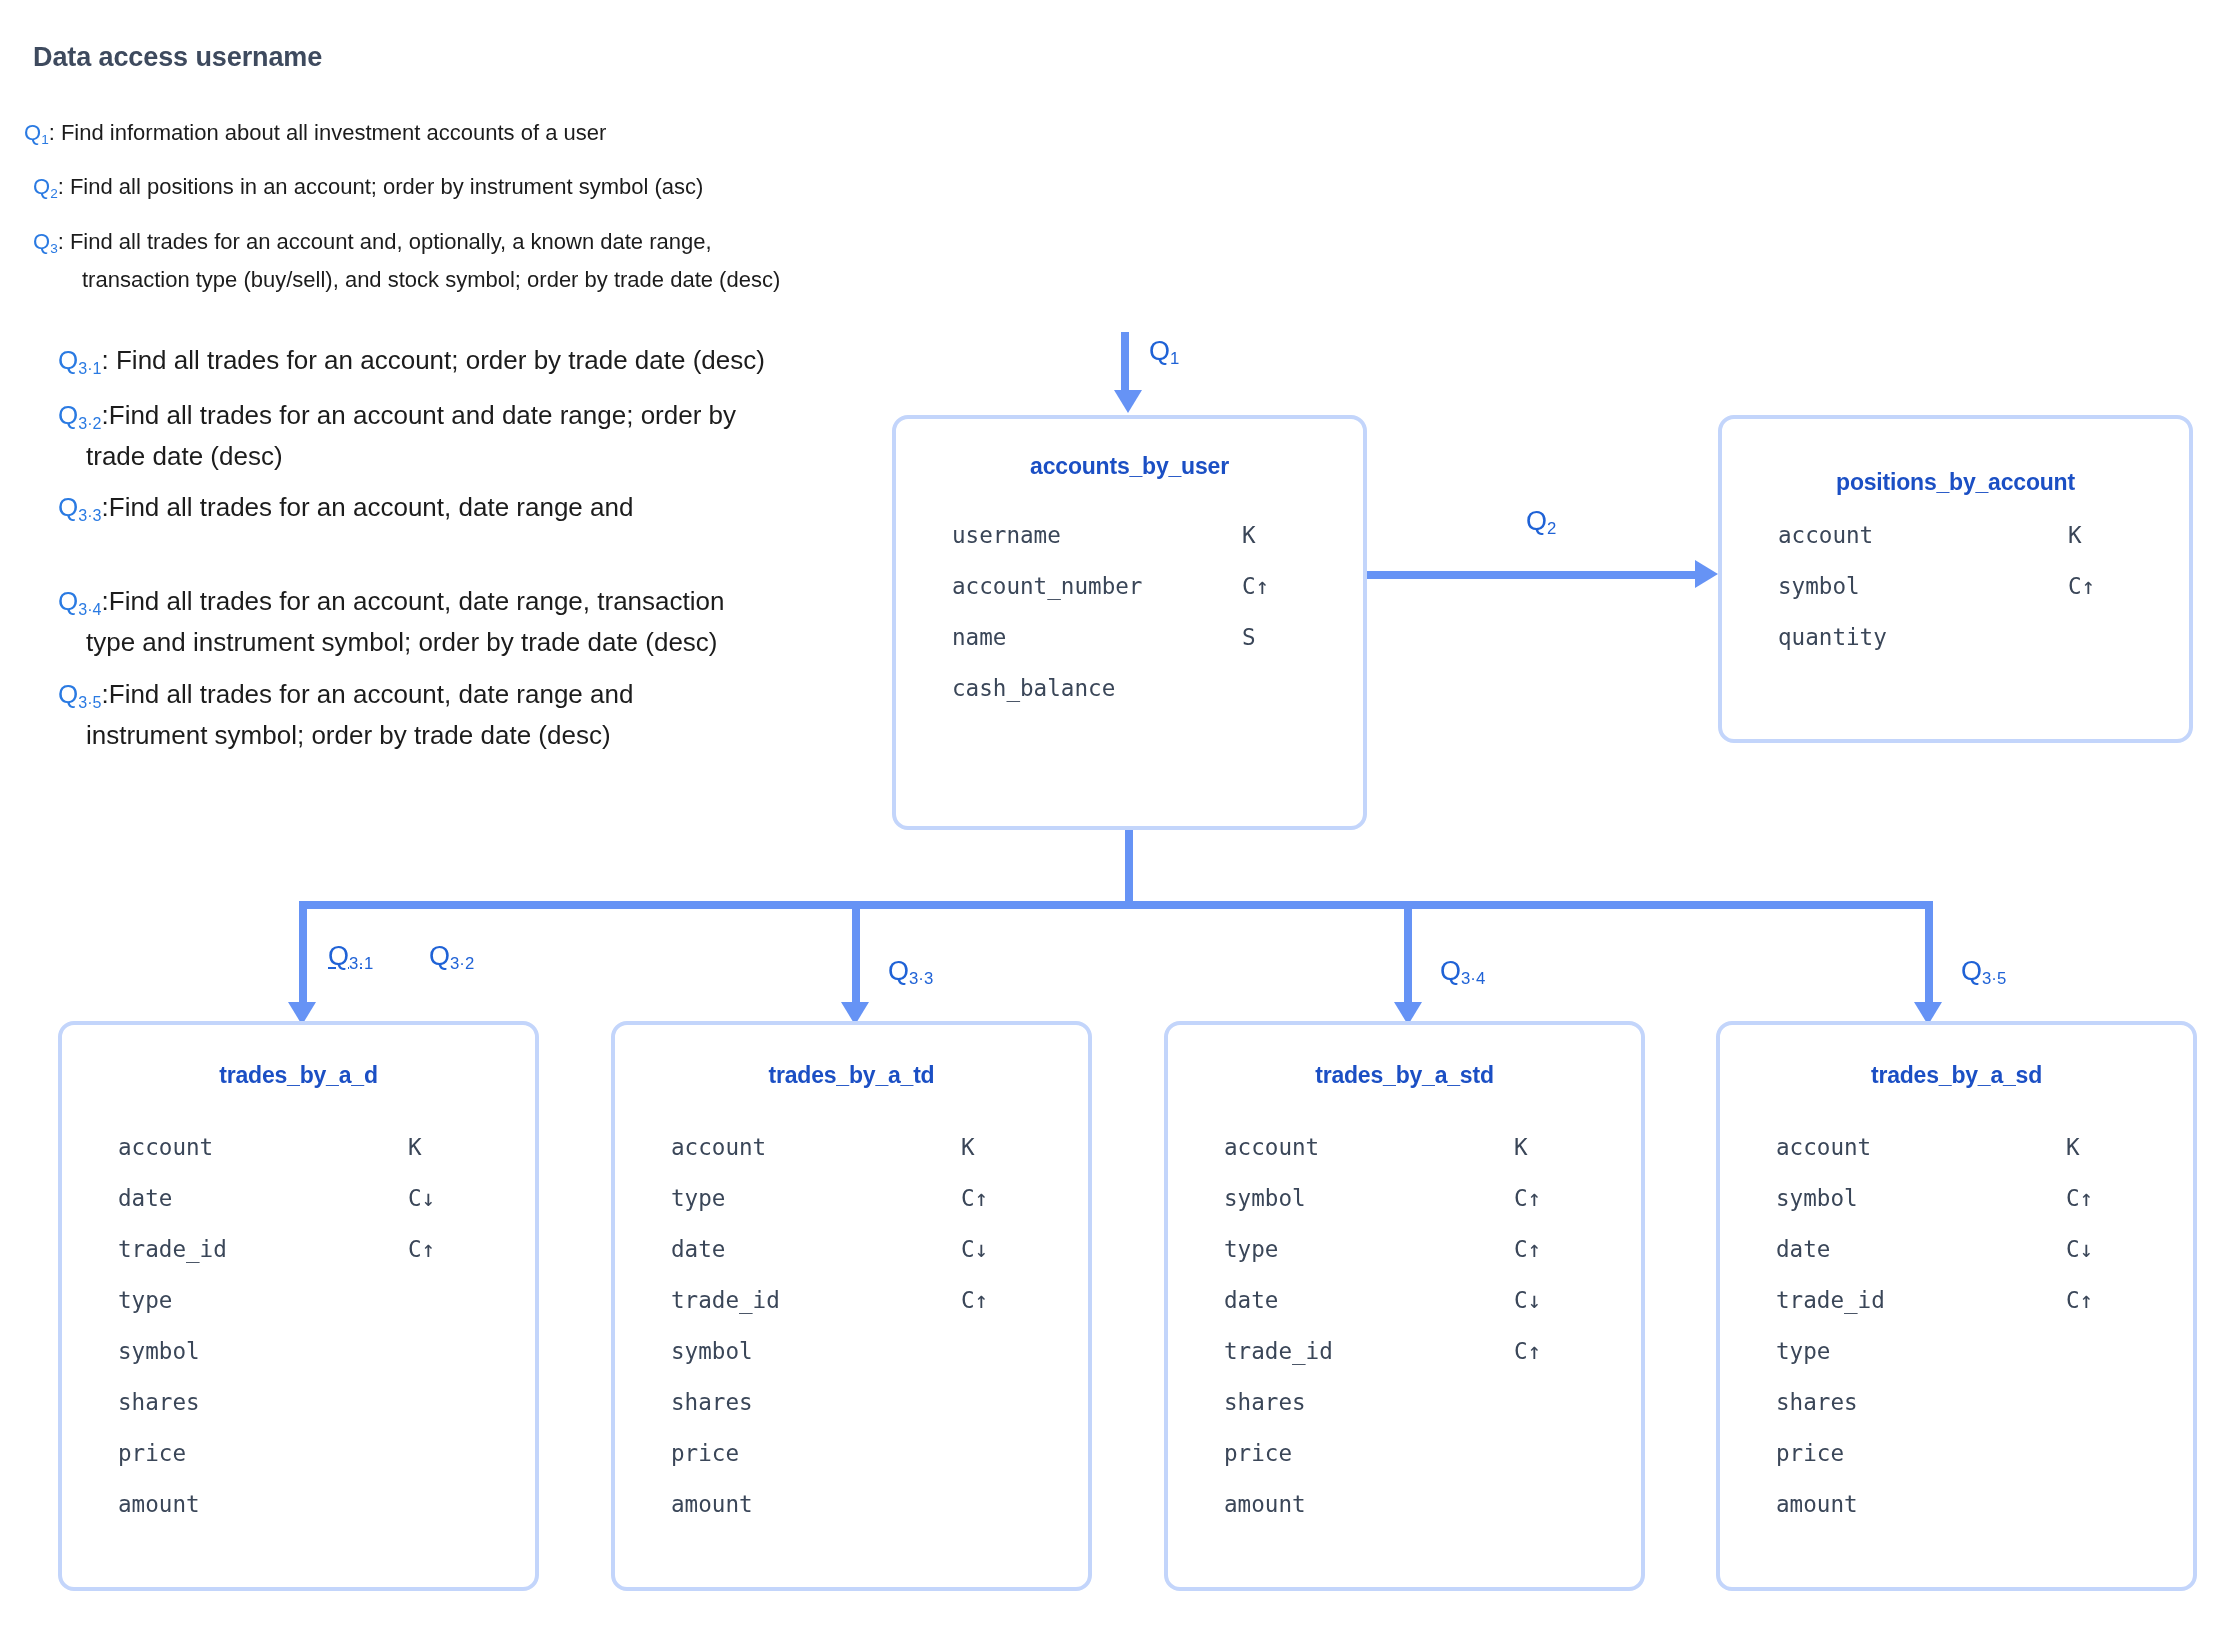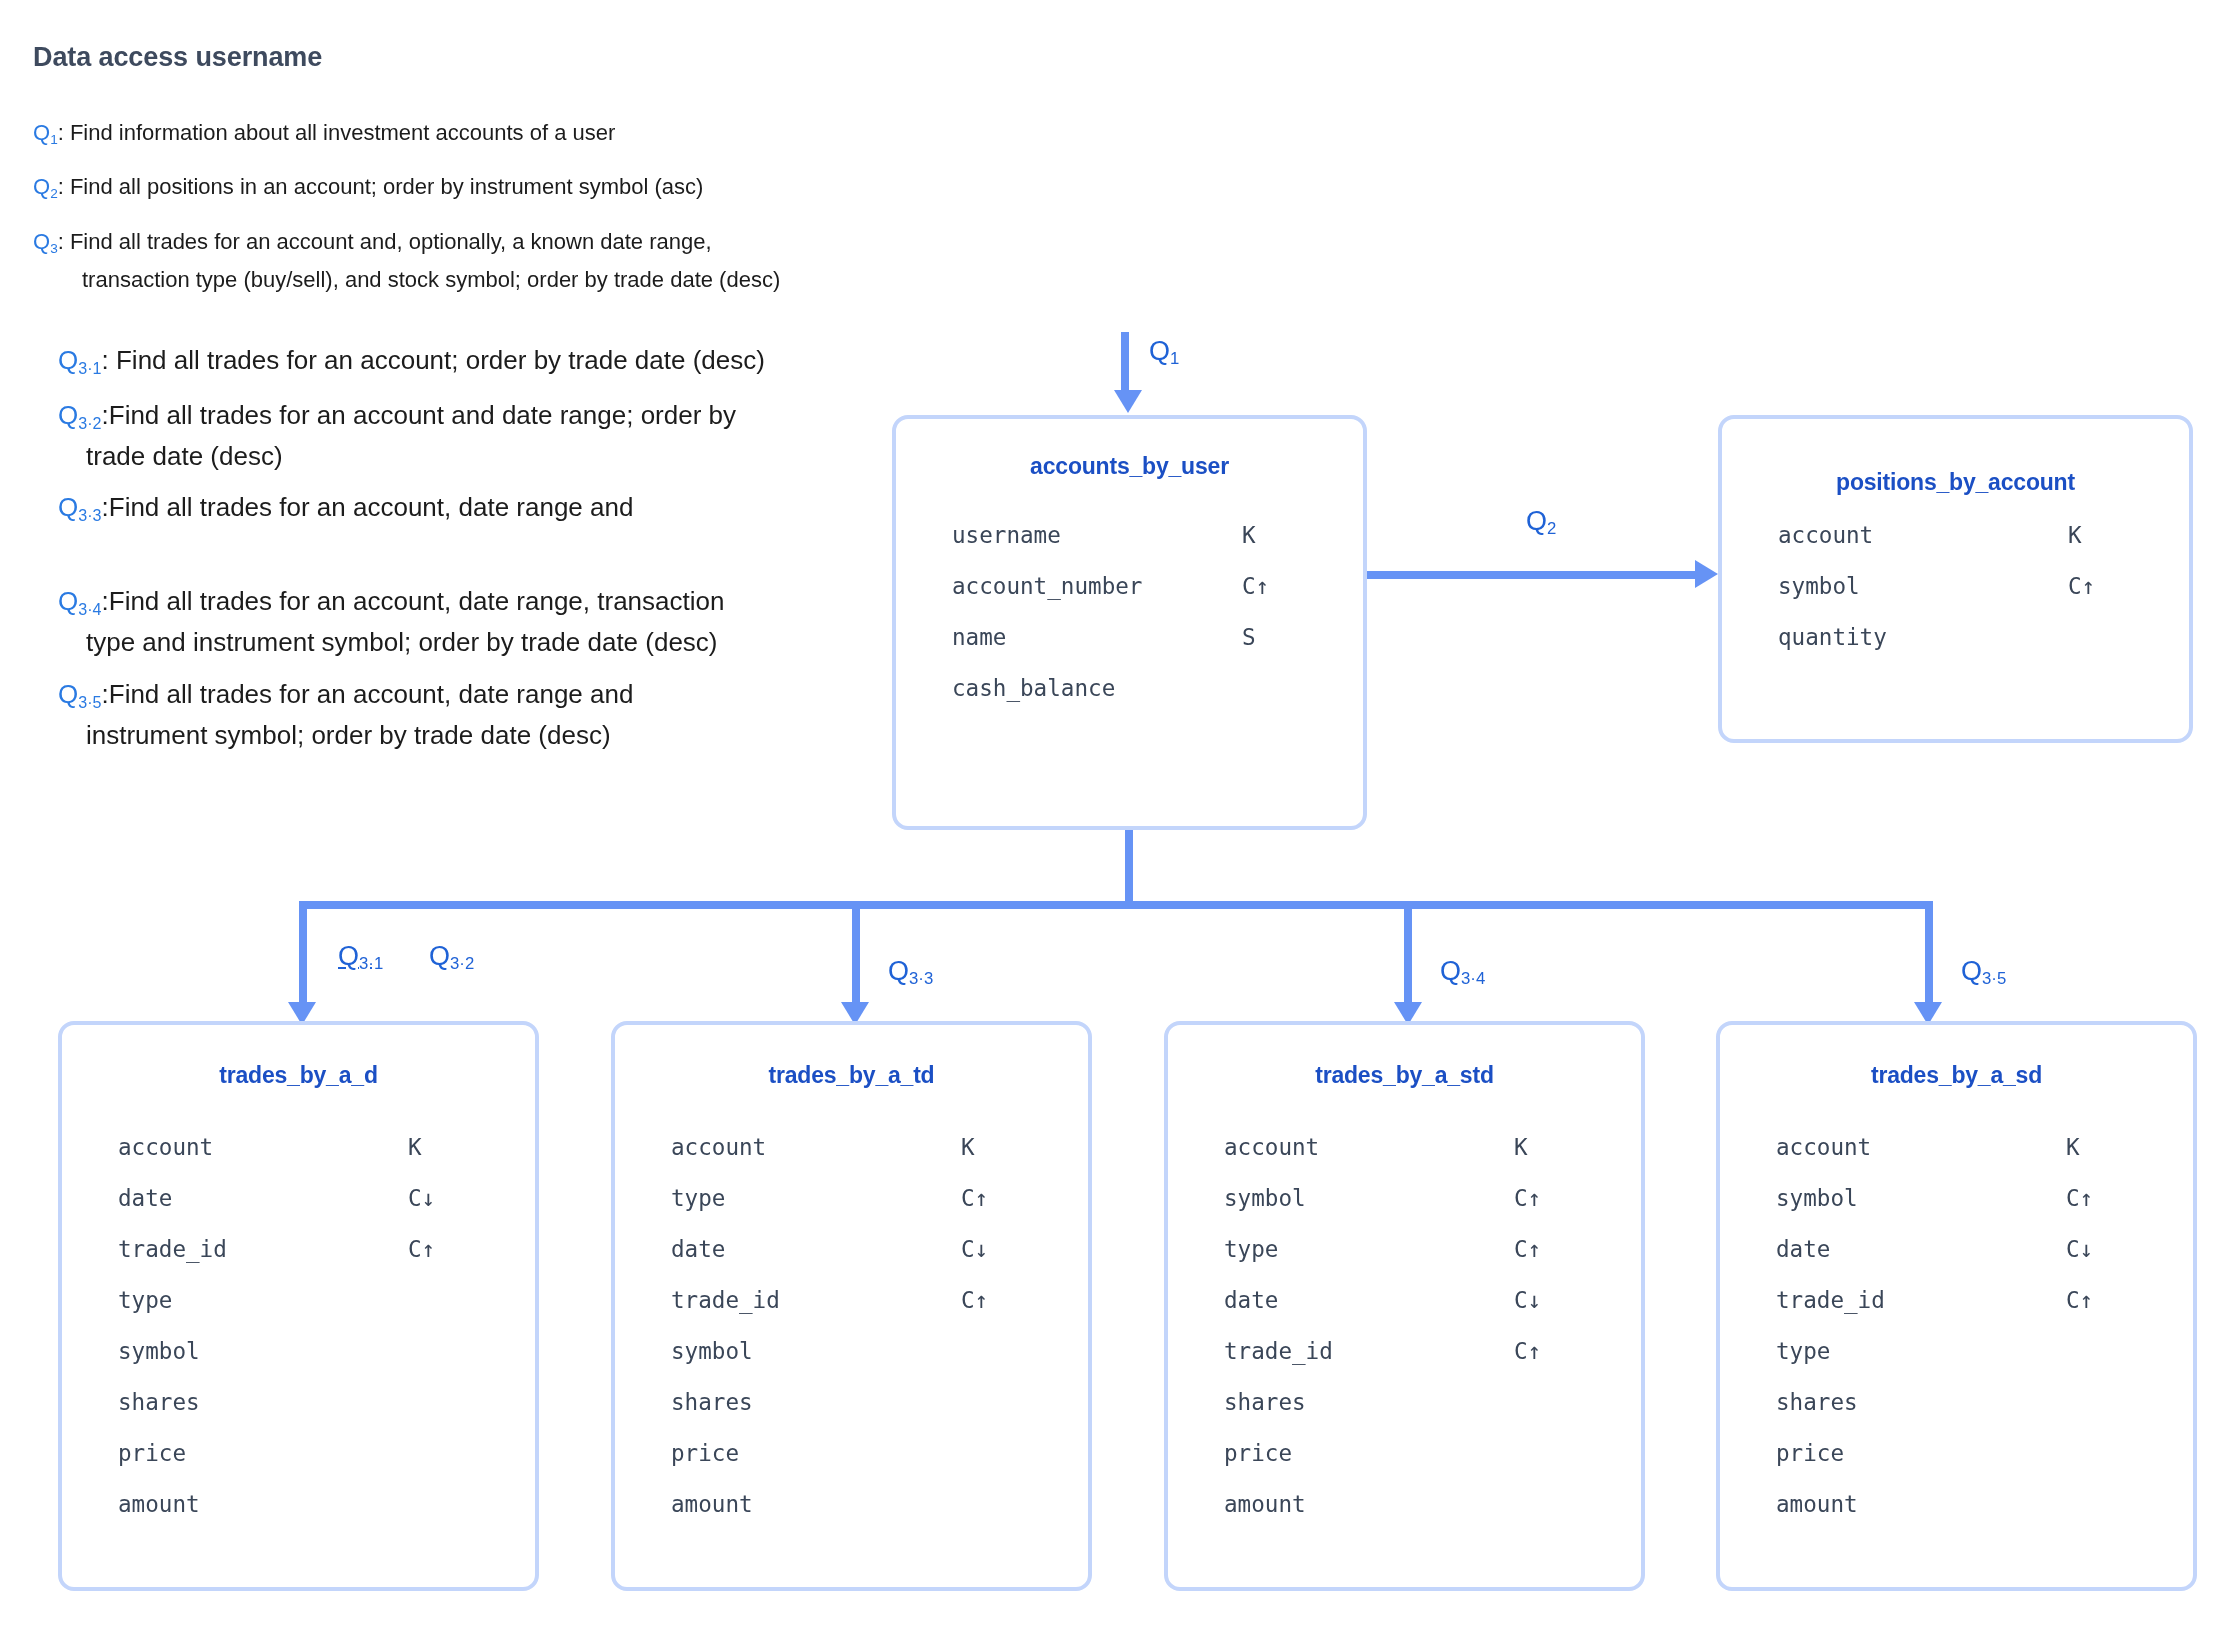--- a/index.html
+++ b/index.html
@@ -39,21 +39,21 @@
     font-weight: normal;
   }
   .qlabel sub {
     font-size: 0.62em;
     vertical-align: baseline;
     position: relative;
     top: 0.28em;
   }
 
   
-  #q1-line { left: 33px; top: 114px; }
+  #q1-line { left: 24px; top: 114px; }
   #q2-line { left: 33px; top: 168px; }
   #q3-line { left: 33px; top: 223px; }
 
   
   #q3-cont { left: 82px; top: 261px; white-space: nowrap; }
 
   
   .subq {
     position: absolute;
     font-size: 26px;
@@ -190,21 +190,21 @@
     white-space: nowrap;
   }
   .conn-label sub {
     font-size: 0.62em;
     vertical-align: baseline;
     position: relative;
     top: 0.26em;
   }
   #lbl-q1  { left: 1149px; top: 336px; }
   #lbl-q2  { left: 1526px; top: 506px; }
-  #lbl-q31 { left: 338px;  top: 941px; text-decoration: underline; }
+  #lbl-q31 { left: 328px;  top: 941px; text-decoration: underline; }
   #lbl-q32 { left: 429px;  top: 941px; }
   #lbl-q33 { left: 888px; top: 956px; }
   #lbl-q34 { left: 1440px; top: 956px; }
   #lbl-q35 { left: 1961px; top: 956px; }
 </style>
 </head>
 <body>
 
 <div id="page-title">Data access username</div>
 

